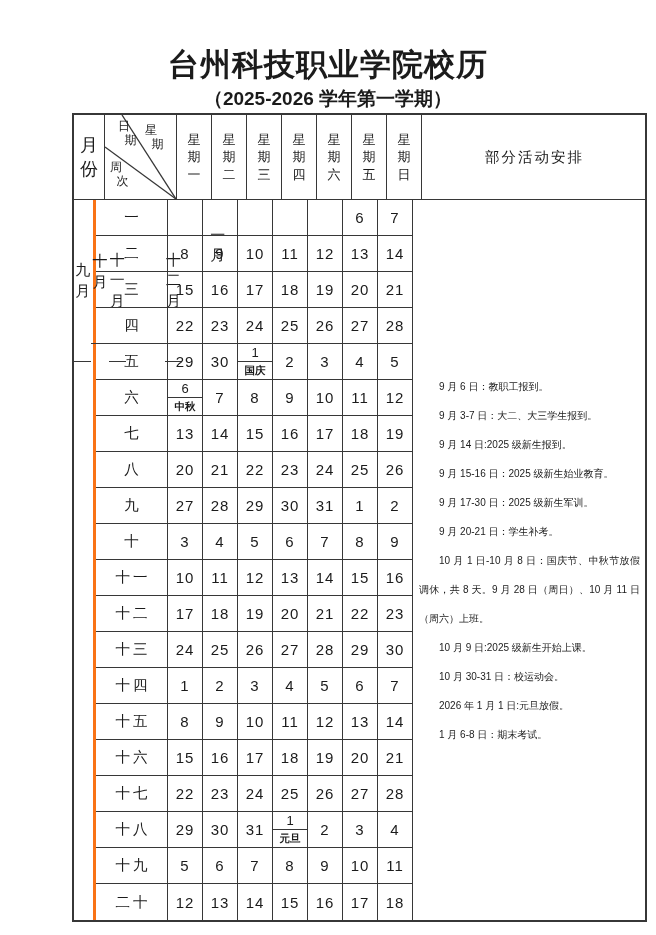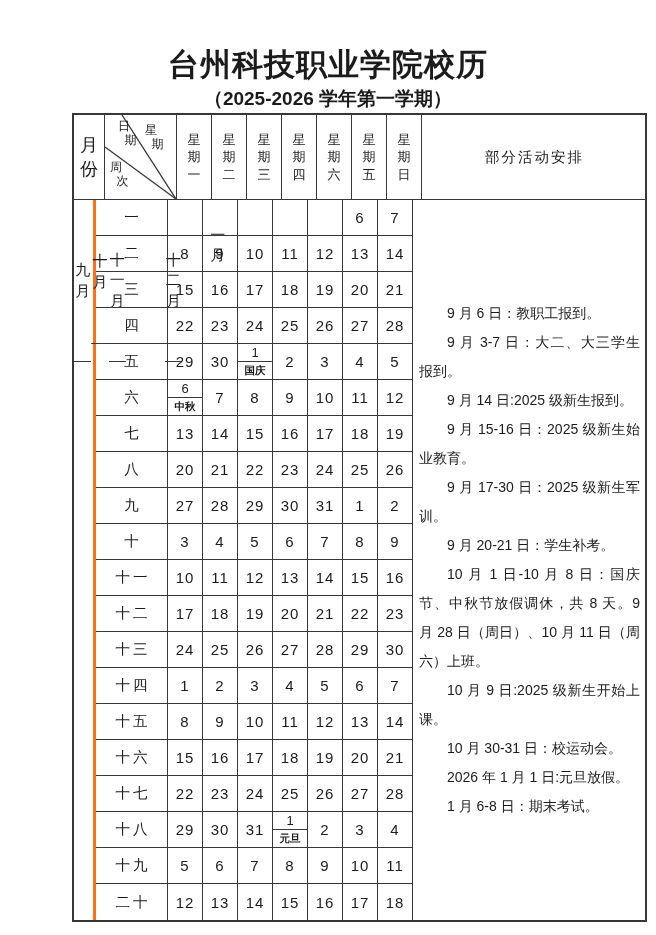--- a/index.html
+++ b/index.html
@@ -48,21 +48,21 @@
             font-size: 14.5px; letter-spacing: 3px; padding-left: 3px; }
   .day { width: 35px; border-right: 1px solid #373737; display: flex; align-items: center; justify-content: center;
          font-size: 15px; letter-spacing: 1px; }
   .day.split { flex-direction: column; align-items: stretch; letter-spacing: 0; }
   .split-top { flex: 1; display: flex; align-items: center; justify-content: center;
                border-bottom: 1px solid #373737; font-size: 13px; }
   .split-bot { flex: 1; display: flex; align-items: center; justify-content: center;
                font-size: 10.5px; font-weight: 700; }
 
   .act-col { flex: 1; display: flex; align-items: center; }
-  .act-text { width: 100%; padding: 0 5px 0 6px; font-size: 14px; line-height: 29px; text-align: justify; }
+  .act-text { width: 100%; padding: 0 5px 0 6px; font-size: 10px; line-height: 29px; text-align: justify; }
   .act-text p { text-indent: 2em; margin: 0; }
 </style>
 </head>
 <body>
 
 <div class="page">
   <div class="titles">
     <div class="title">台州科技职业学院校历</div>
     <div class="subtitle">（2025-2026 学年第一学期）</div>
   </div>

